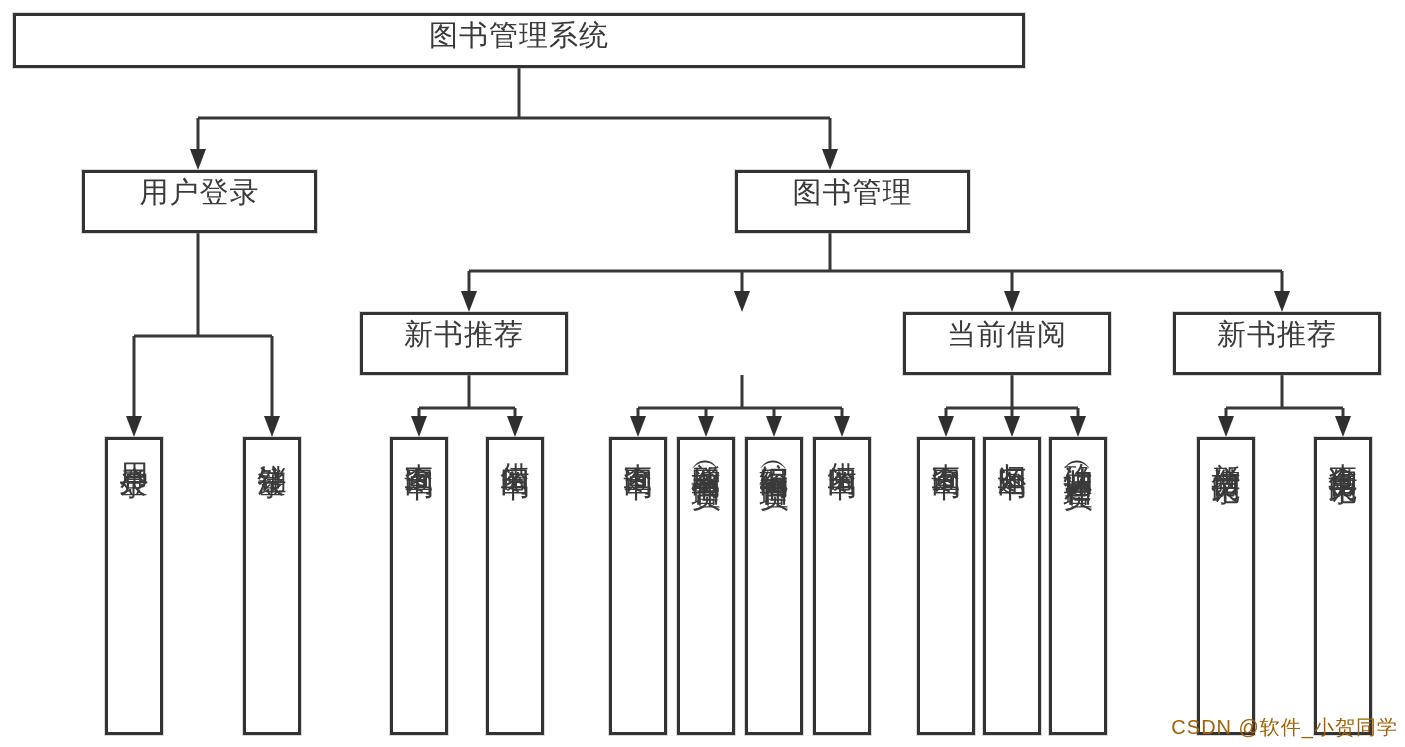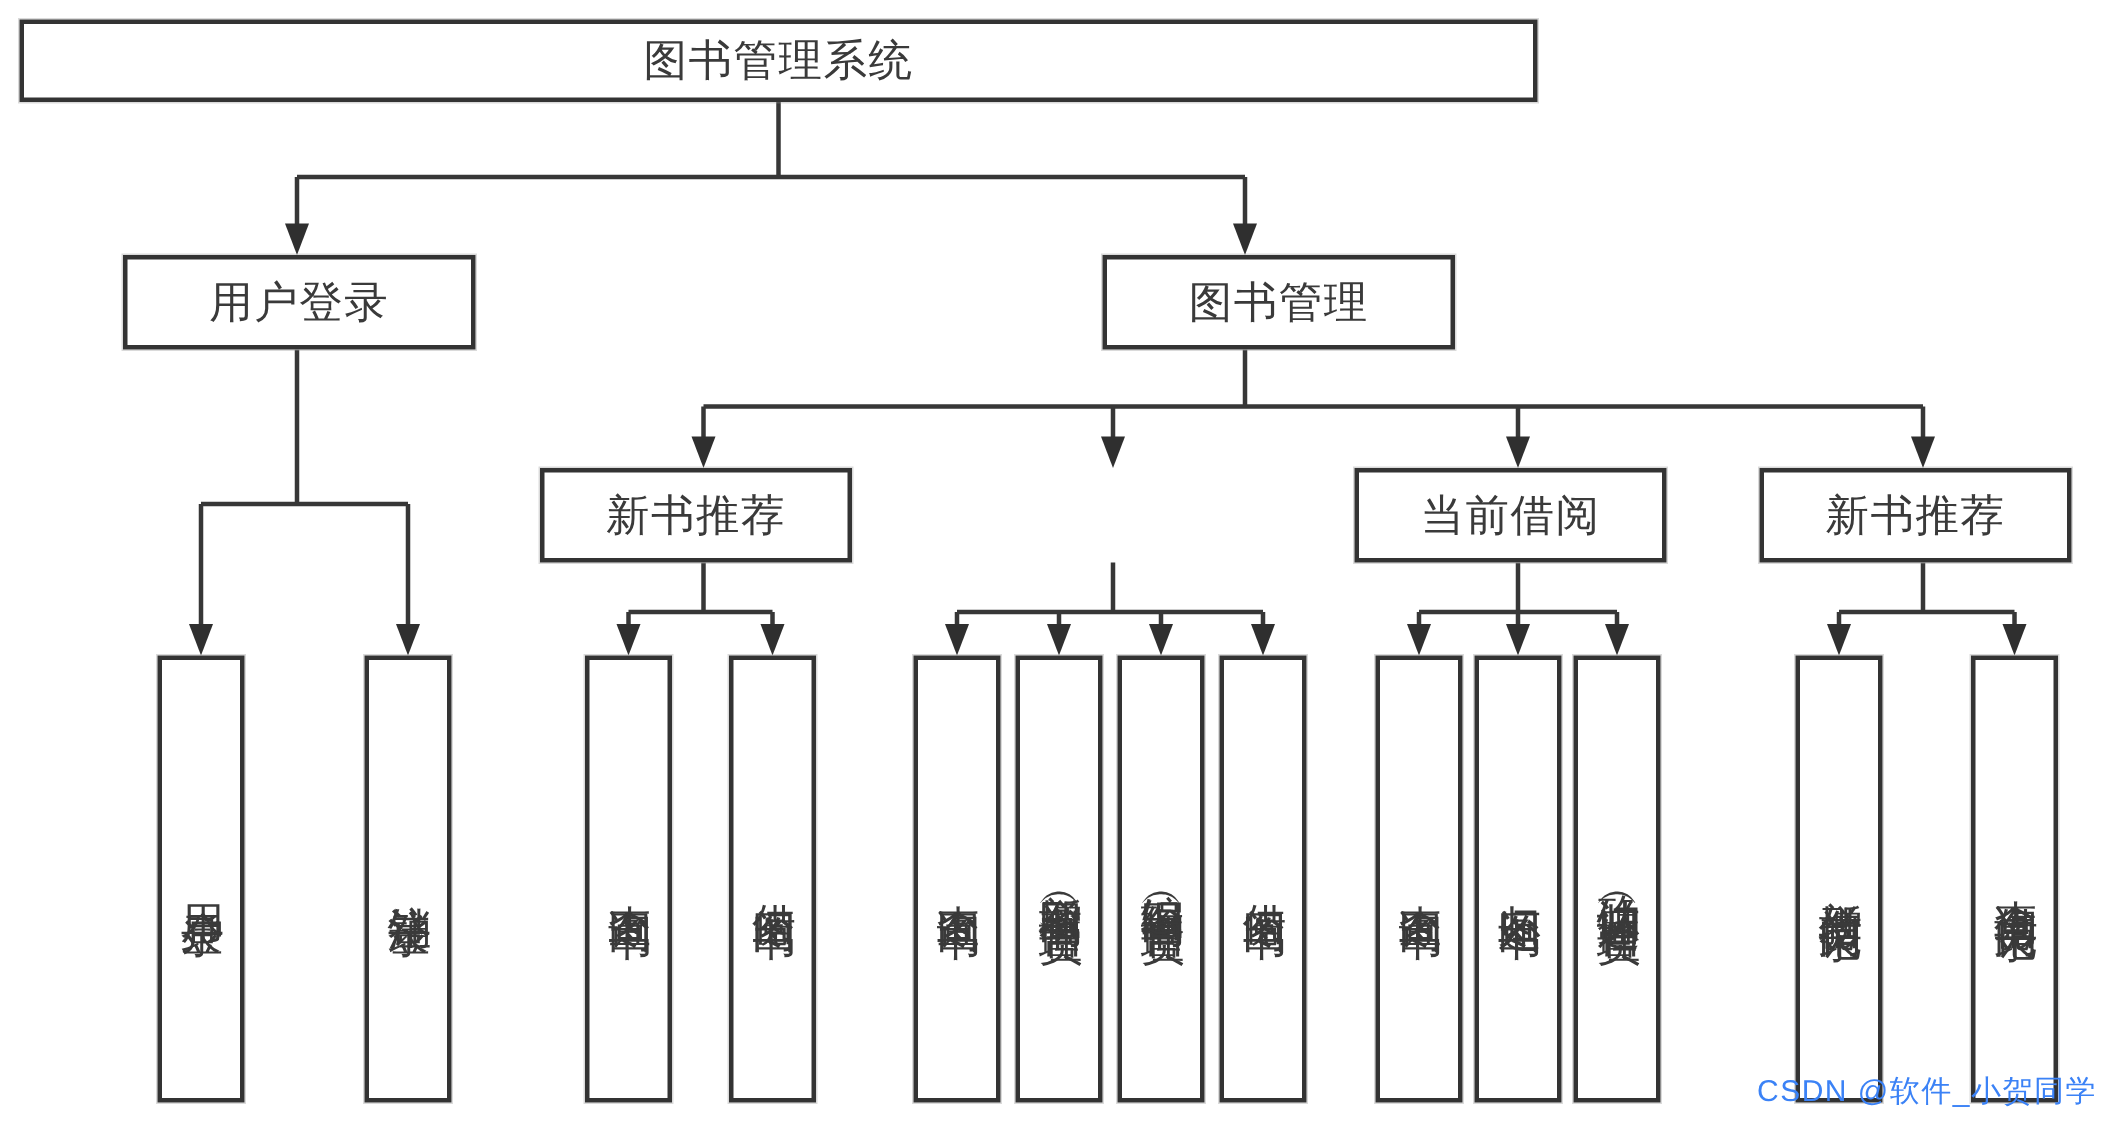--- a/index.html
+++ b/index.html
@@ -26,21 +26,20 @@
     fill: #2f2f2f;
     stroke: none;
   }
   .node {
     position: absolute;
     box-sizing: border-box;
     background: #ffffff;
     border: 3px solid #333333;
     box-shadow: 0 0 0 1px rgba(150,150,150,0.35);
     display: flex;
-    align-items: center;
     justify-content: center;
     color: #3a3a3a;
     z-index: 2;
   }
   .h-node {
     font-size: 29px;
     letter-spacing: 1px;
     white-space: nowrap;
   }
   .root-node  { left: 13px;  top: 13px;  width: 1012px; height: 55px; }
@@ -59,21 +58,21 @@
     letter-spacing: 3px;
     line-height: 1;
     white-space: nowrap;
     color: #3a3a3a;
   }
   .watermark {
     position: absolute;
     right: 7px;
     bottom: 6px;
     font-size: 20px;
-    color: #3b82f6;
+    color: #a16207;
     letter-spacing: 1px;
     z-index: 3;
     white-space: nowrap;
   }
 </style>
 </head>
 <body>
 
 <div class="stage">
 

